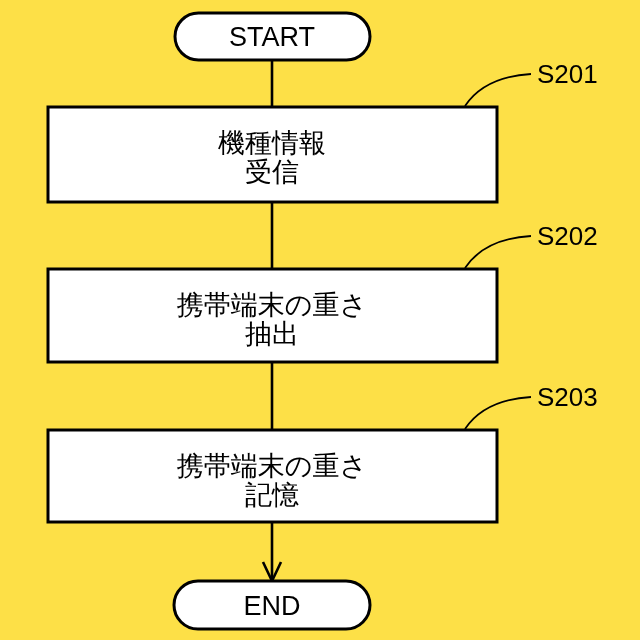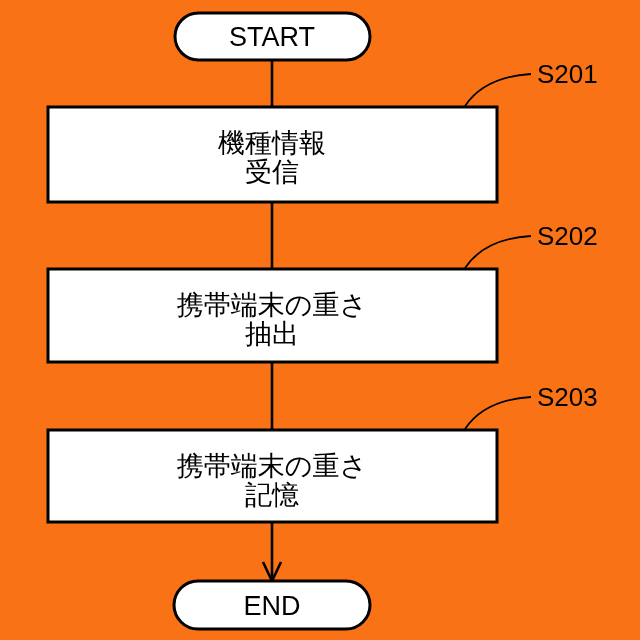--- a/index.html
+++ b/index.html
@@ -4,21 +4,21 @@
 <style>
   html, body {
     margin: 0;
     padding: 0;
     background: #ffffff;
   }
   .stage {
     position: relative;
     width: 640px;
     height: 640px;
-    background: #f97316;
+    background: #fde047;
     overflow: hidden;
   }
   svg {
     display: block;
   }
   .shape {
     fill: #ffffff;
     stroke: #000000;
     stroke-width: 3;
   }

